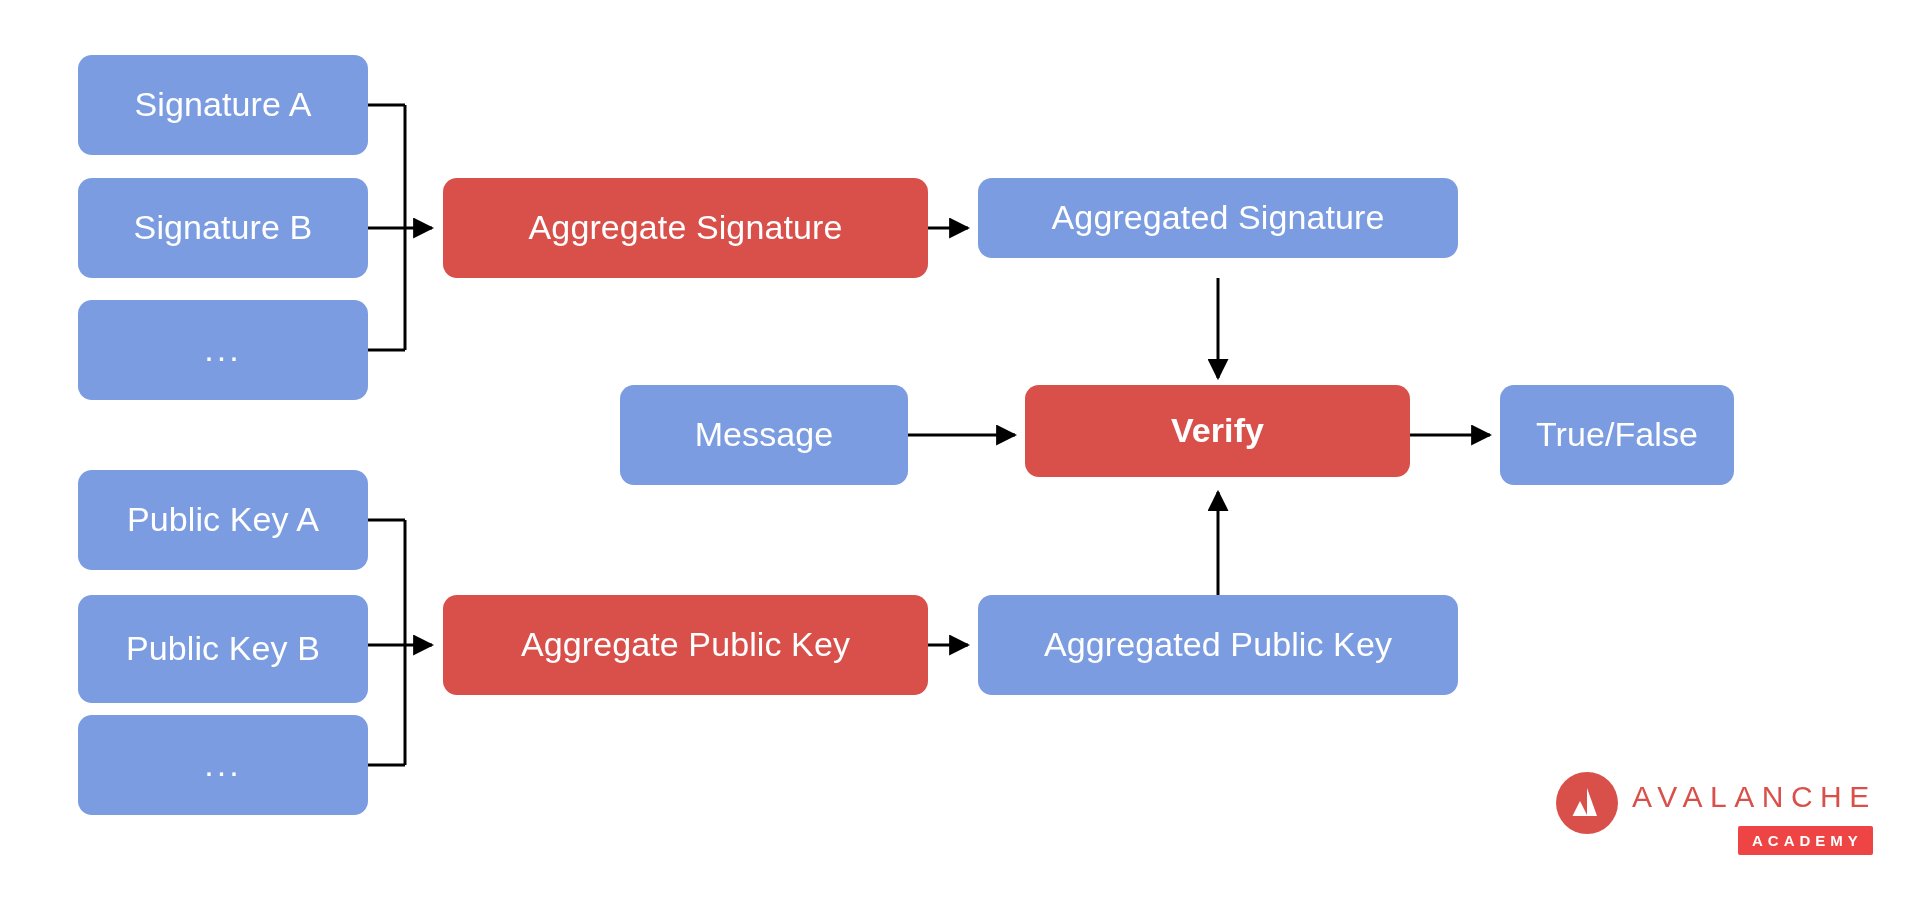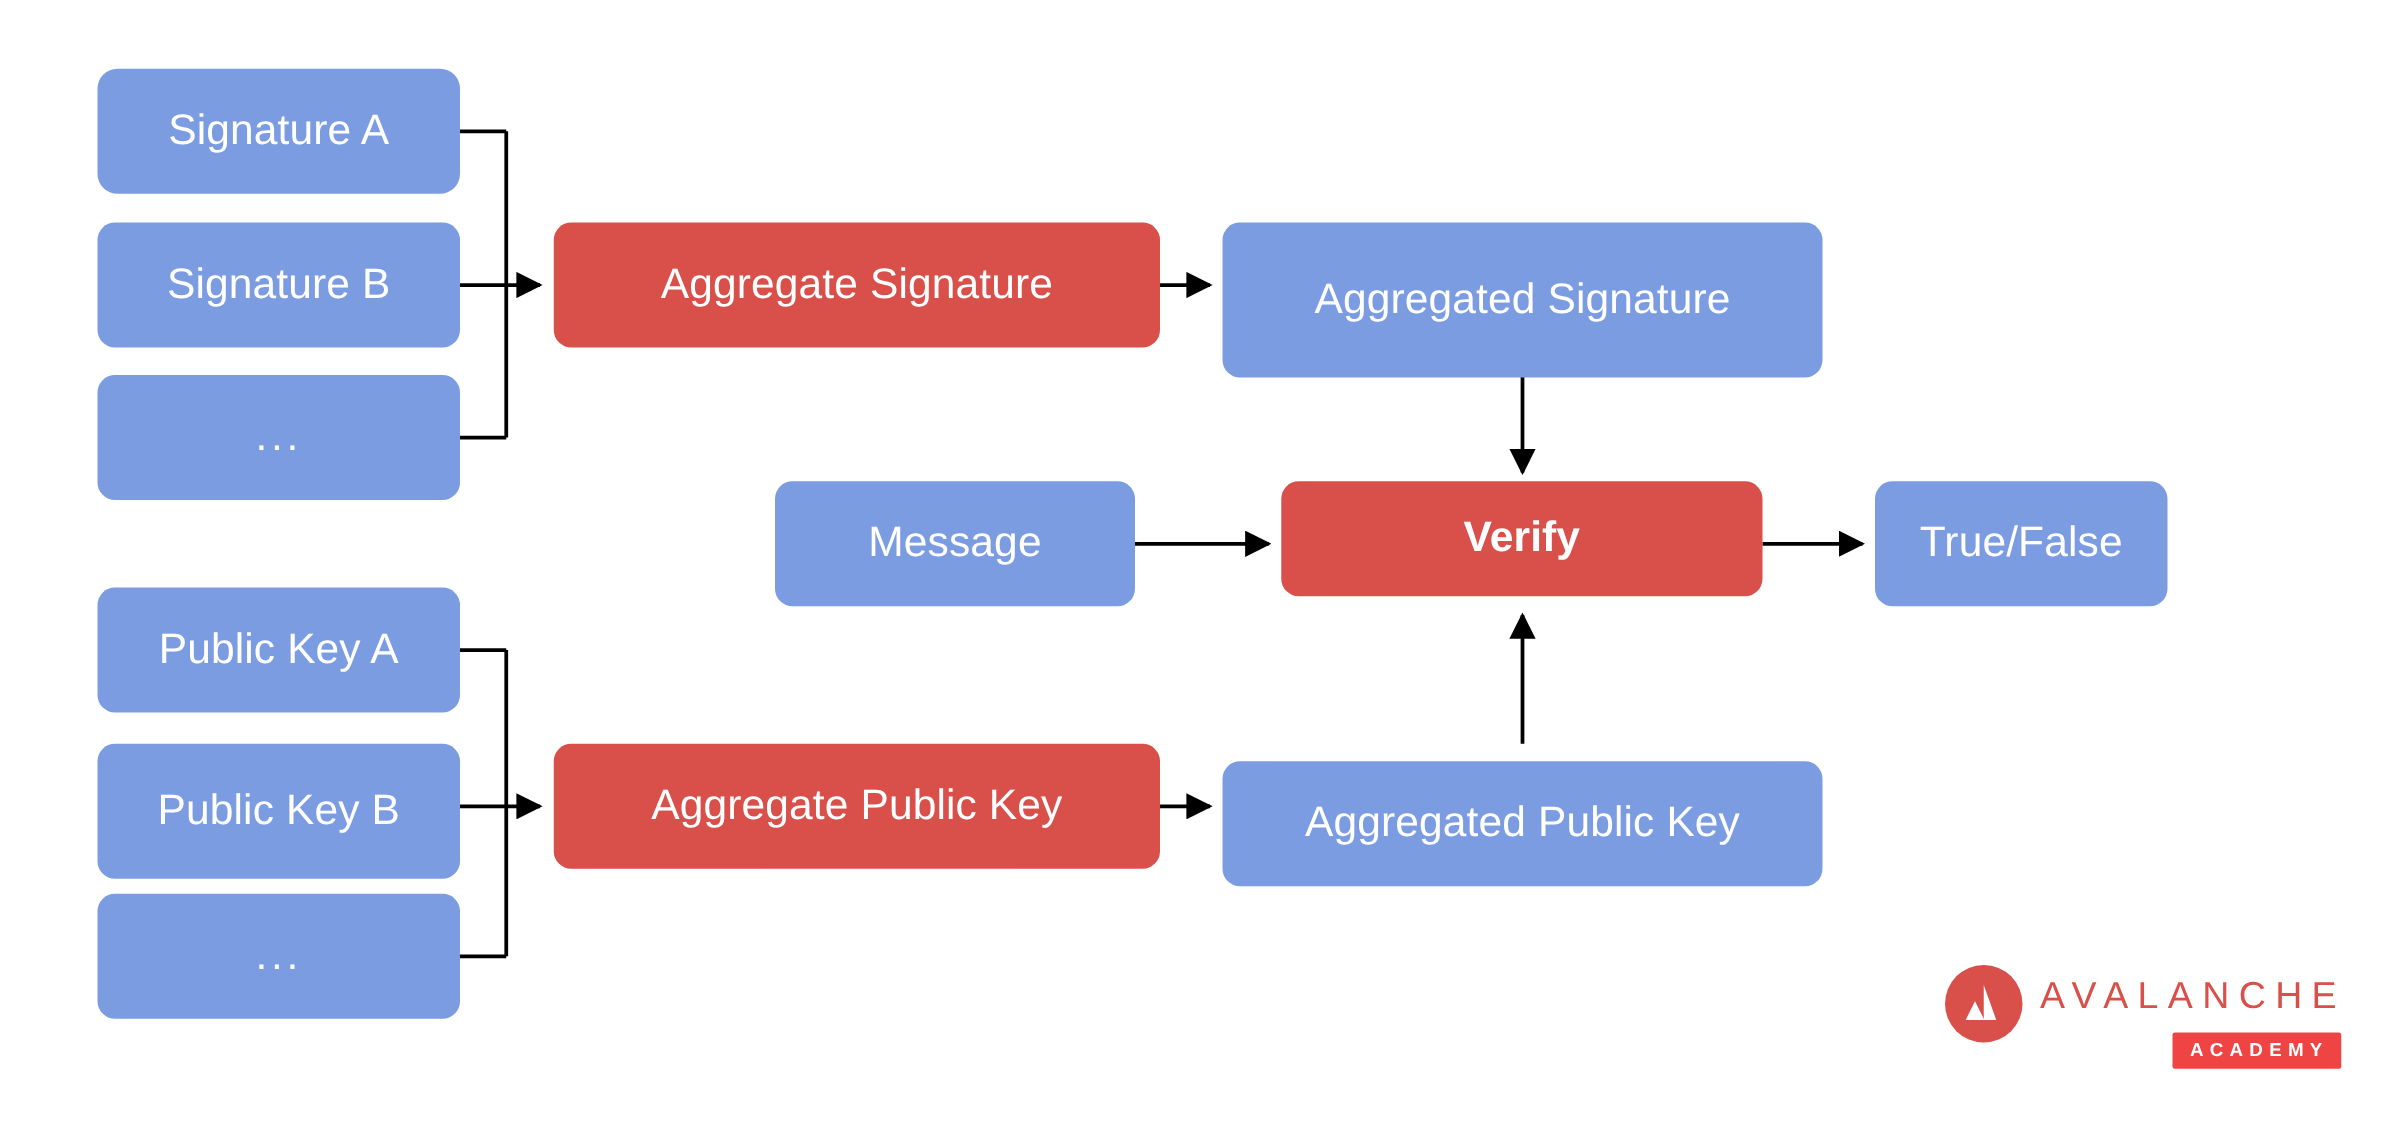--- a/index.html
+++ b/index.html
@@ -142,21 +142,21 @@
       <path d="M 368 765 L 405 765"></path>
       <path d="M 405 520 L 405 765"></path>
       <path d="M 368 645 L 432 645" marker-end="url(#arrow)"></path>
     </g>
 
     <g stroke="#000000" stroke-width="3" fill="none">
       <path d="M 928 645 L 968 645" marker-end="url(#arrow)"></path>
     </g>
   </svg>
 
-  <div class="node blue" style="left:78px; top:55px; width:290px; height:100px;border-radius:16px;">
+  <div class="node blue" style="left:78px; top:55px; width:290px; height:100px;">
     <span>Signature A</span>
   </div>
 
   <div class="node blue" style="left:78px; top:178px; width:290px; height:100px;">
     <span>Signature B</span>
   </div>
 
   <div class="node blue ellipsis" style="left:78px; top:300px; width:290px; height:100px;">
     <span>...</span>
   </div>
@@ -170,41 +170,41 @@
   </div>
 
   <div class="node blue ellipsis" style="left:78px; top:715px; width:290px; height:100px;">
     <span>...</span>
   </div>
 
   <div class="node red" style="left:443px; top:178px; width:485px; height:100px;">
     <span>Aggregate Signature</span>
   </div>
 
-  <div class="node blue" style="left:978px; top:178px; width:480px; height:124px;">
+  <div class="node blue" style="left:978px; top:178px; width:480px; height:80px;">
     <span>Aggregated Signature</span>
   </div>
 
   <div class="node blue" style="left:620px; top:385px; width:288px; height:100px;">
     <span>Message</span>
   </div>
 
   <div class="node red bold" style="left:1025px; top:385px; width:385px; height:92px;">
     <span>Verify</span>
   </div>
 
   <div class="node blue" style="left:1500px; top:385px; width:234px; height:100px;">
     <span>True/False</span>
   </div>
 
   <div class="node red" style="left:443px; top:595px; width:485px; height:100px;">
     <span>Aggregate Public Key</span>
   </div>
 
-  <div class="node blue" style="left:978px; top:595px; width:480px; height:100px;margin-top:14px;">
+  <div class="node blue" style="left:978px; top:595px; width:480px; height:100px;">
     <span>Aggregated Public Key</span>
   </div>
 
   <div id="logo">
     <div class="logo-mark">
       <svg viewBox="0 0 62 62" width="62" height="62" xmlns="http://www.w3.org/2000/svg">
         <path d="M 31 16 L 41 44 L 31 44 Z" fill="#ffffff"></path>
         <path d="M 24 29 L 31.5 44 L 16.5 44 Z" fill="#ffffff"></path>
       </svg>
     </div>

